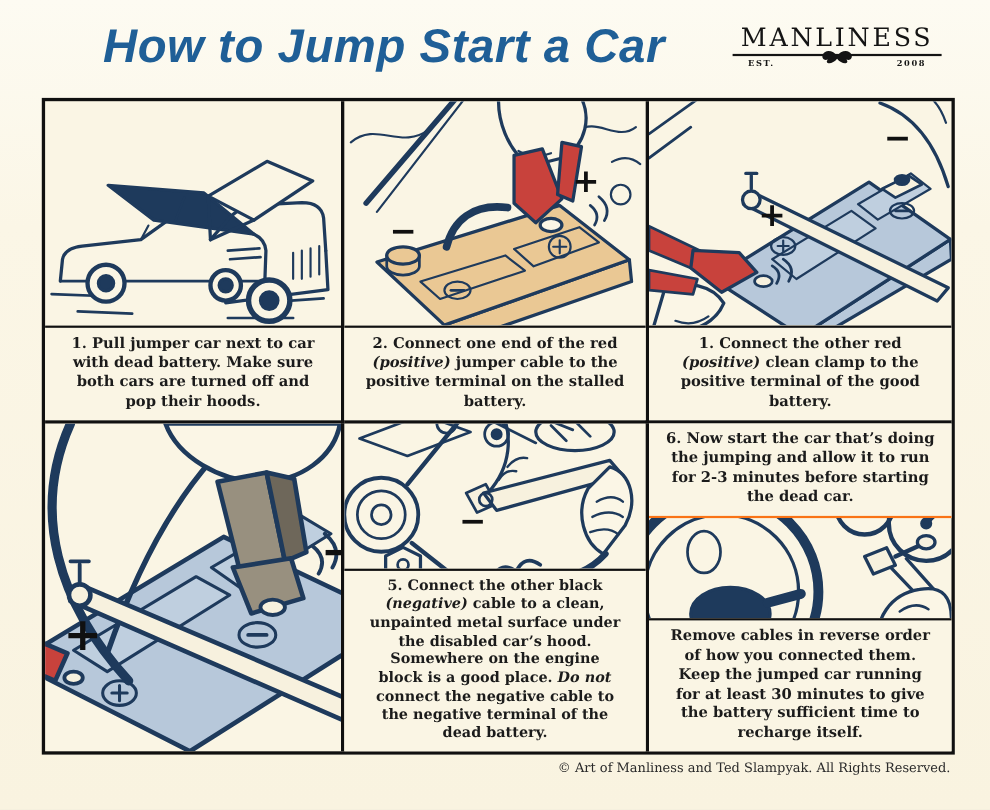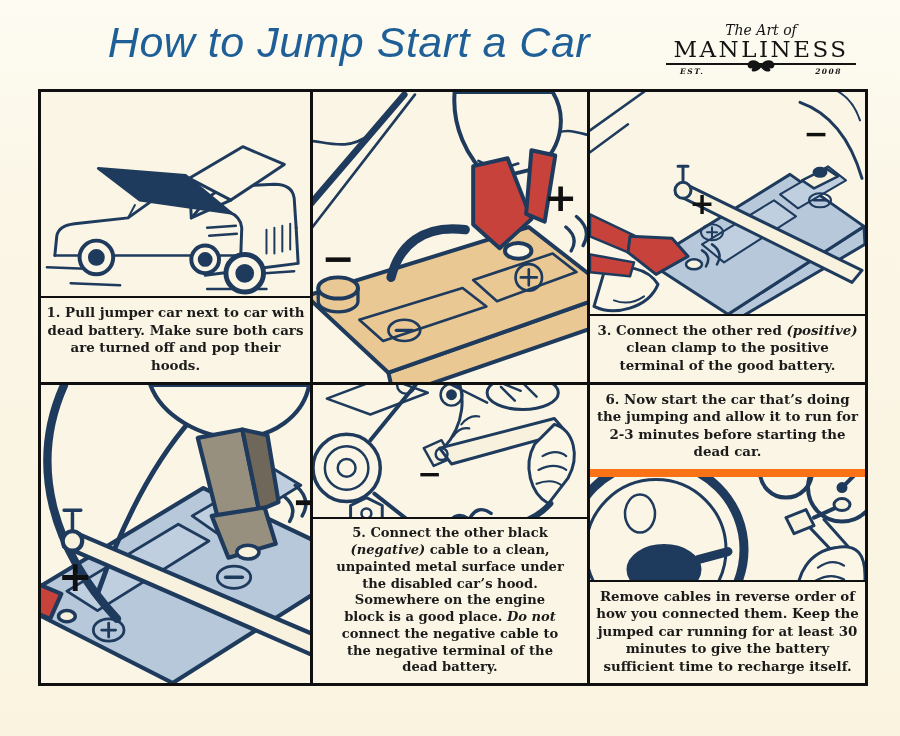--- a/index.html
+++ b/index.html
@@ -5,66 +5,65 @@
   html,body{margin:0;padding:0;}
   body{background:#e9e4d4;}
   .page{
     position:relative;width:900px;height:736px;overflow:hidden;
     background:linear-gradient(180deg,#fdfbf2 0%,#fbf6e6 28%,#f9f3e0 100%);
     font-family:"DejaVu Serif",serif;
   }
   
   .title{
     position:absolute;top:18px;left:64px;width:570px;text-align:center;
-    font-family:"Liberation Sans",sans-serif;font-style:italic;font-weight:normal;
+    font-family:"Liberation Sans",sans-serif;font-style:italic;font-weight:bold;
     font-size:43px;color:#1f5f97;letter-spacing:0.5px;white-space:nowrap;
   }
   .logo{position:absolute;top:23px;right:44px;width:190px;text-align:center;color:#141414;}
   .logo-script{font-style:italic;font-size:14px;line-height:1;margin-bottom:0px;font-family:"DejaVu Serif",serif;}
   .logo-name{font-weight:normal;font-size:23px;line-height:1.05;letter-spacing:2.5px;font-family:"DejaVu Serif",serif;}
-  .logo-rule{position:relative;height:16px;border-top:2.5px solid #141414;margin-top:2px;font-style:italic;}
+  .logo-rule{position:relative;height:16px;border-top:2.5px solid #141414;margin-top:2px;}
   .logo-est,.logo-year{position:absolute;top:2px;font-size:7.5px;font-weight:bold;letter-spacing:1.5px;}
   .logo-est{left:14px;}
   .logo-year{right:14px;}
   .mustache{position:absolute;left:50%;transform:translateX(-50%);top:-7px;}
   
   .grid{
     position:absolute;left:38px;top:89px;width:830px;height:597px;
     border:3px solid #101010;box-sizing:border-box;background:#faf5e4;
     display:grid;grid-template-columns:272px 277px 1fr;grid-template-rows:293px 1fr;
   }
   .panel{display:flex;flex-direction:column;min-width:0;min-height:0;box-sizing:border-box;}
   .panel.bR{border-right:3px solid #101010;}
   .panel.bB{border-bottom:3px solid #101010;}
   .illus{flex:1 1 auto;min-height:0;overflow:hidden;}
   .illus svg{display:block;width:100%;height:100%;}
   .caption{
-    border-top:2px solid #101010;padding:6px 5px 8px;text-align:center;
+    border-top:2px solid #101010;padding:6px 15px 8px;text-align:center;
     font-weight:bold;font-size:13.4px;line-height:1.3;color:#1b1b1b;background:#faf5e4;
   }
   .caption em{font-style:italic;}
-  .caption.cap-top{border-top:none;border-bottom:8px solid #f97316;}
+  .caption.cap-top{border-top:none;border-bottom:2px solid #f97316;}
   .caption.tight{font-size:13.1px;line-height:1.28;padding:6px 20px 7px;}
   
   .footer{
     position:absolute;right:36px;top:691px;font-size:11.8px;color:#2a2a2a;
     font-family:"DejaVu Serif",serif;
   }
   
   .sign{font:bold 30px "DejaVu Sans",sans-serif;fill:#101010;}
 </style>
 </head>
 <body>
 
 <div class="page">
 
   <div class="title">How to Jump Start a Car</div>
 
   <div class="logo">
-    <div class="logo-script">The Art of</div>
     <div class="logo-name">MANLINESS</div>
     <div class="logo-rule">
       <span class="logo-est">EST.</span>
       <span class="mustache">
         <svg width="34" height="15" viewBox="0 0 34 15">
           <path d="M17,7 C14,1.5 6,0.5 4,5.5 C2.5,9 5.5,11.5 8.5,10 C5,14.5 13,15 17,9.5 C21,15 29,14.5 25.5,10 C28.5,11.5 31.5,9 30,5.5 C28,0.5 20,1.5 17,7 Z" fill="#141414"></path>
         </svg>
       </span>
       <span class="logo-year">2008</span>
     </div>
@@ -124,20 +123,23 @@
             <ellipse cx="190" cy="120" rx="10" ry="6" fill="#fbf6e6"></ellipse>
             <path d="M156,56 L182,50 L200,96 L176,118 L156,100 Z" fill="#c8423c"></path>
             <path d="M200,44 L218,48 L210,98 L196,92 Z" fill="#c8423c"></path>
             <circle cx="198" cy="140" r="10" stroke-width="2"></circle>
             <path d="M192,140 h12 M198,134 v12" stroke-width="2"></path>
             <path d="M226,102 q10,8 4,18 M234,94 q12,10 5,22" stroke-width="2.5"></path>
           </g>
           <text class="sign" x="222" y="90" text-anchor="middle">+</text>
           <text class="sign" x="54" y="136" text-anchor="middle">−</text>
         </svg>
+      </div>
+      <div class="caption">
+        <span>2. Connect one end of the red </span><em>(positive)</em><span> jumper cable to the positive terminal on the stalled battery.</span>
       </div>
     </div>
 
     <div class="panel bB">
       <div class="illus">
         <svg viewBox="0 0 275 233" preserveAspectRatio="xMidYMid slice">
           <g stroke="#1e3a5c" fill="none" stroke-width="3" stroke-linecap="round" stroke-linejoin="round">
             <path d="M0,44 L56,4 M0,66 L38,38" stroke-width="2.5"></path>
             <path d="M210,16 C244,28 262,58 272,92"></path>
             <path d="M246,4 C258,10 266,22 270,34" stroke-width="2"></path>
@@ -160,21 +162,21 @@
             <ellipse cx="104" cy="178" rx="8" ry="5" fill="#f7f1de" stroke-width="2.5"></ellipse>
             <ellipse cx="122" cy="146" rx="11" ry="8" stroke-width="2"></ellipse>
             <path d="M117,146 h10 M122,141 v10" stroke-width="2"></path>
             <path d="M112,164 q10,6 4,16 M122,158 q12,8 5,20" stroke-width="2.5"></path>
           </g>
           <text class="sign" x="226" y="58" text-anchor="middle">−</text>
           <text class="sign" x="112" y="128" text-anchor="middle">+</text>
         </svg>
       </div>
       <div class="caption">
-        <span>3. Connect the other red </span><em>(positive)</em><span> clean clamp to the positive terminal of the good battery.</span>
+        <span>1. Connect the other red </span><em>(positive)</em><span> clean clamp to the positive terminal of the good battery.</span>
       </div>
     </div>
 
     <div class="panel bR">
       <div class="illus">
         <svg viewBox="0 0 272 214" preserveAspectRatio="xMidYMid slice">
           <g stroke="#1e3a5c" fill="none" stroke-width="3" stroke-linecap="round" stroke-linejoin="round">
             <path d="M20,156 L156,74 L270,128 L134,214 Z" fill="#b7c8da"></path>
             <path d="M58,148 L138,100 L160,112 L80,162 Z" fill="#bfcfdf" stroke-width="2"></path>
             <path d="M148,94 L206,60 L226,72 L168,108 Z" fill="#bfcfdf" stroke-width="2"></path>
@@ -266,14 +268,15 @@
           </g>
         </svg>
       </div>
       <div class="caption">
         <span>Remove cables in reverse order of how you connected them. Keep the jumped car running for at least 30 minutes to give the battery sufficient time to recharge itself.</span>
       </div>
     </div>
 
   </div>
 
+  <div class="footer">© Art of Manliness and Ted Slampyak. All Rights Reserved.</div>
 
 </div>
 
 </body></html>

